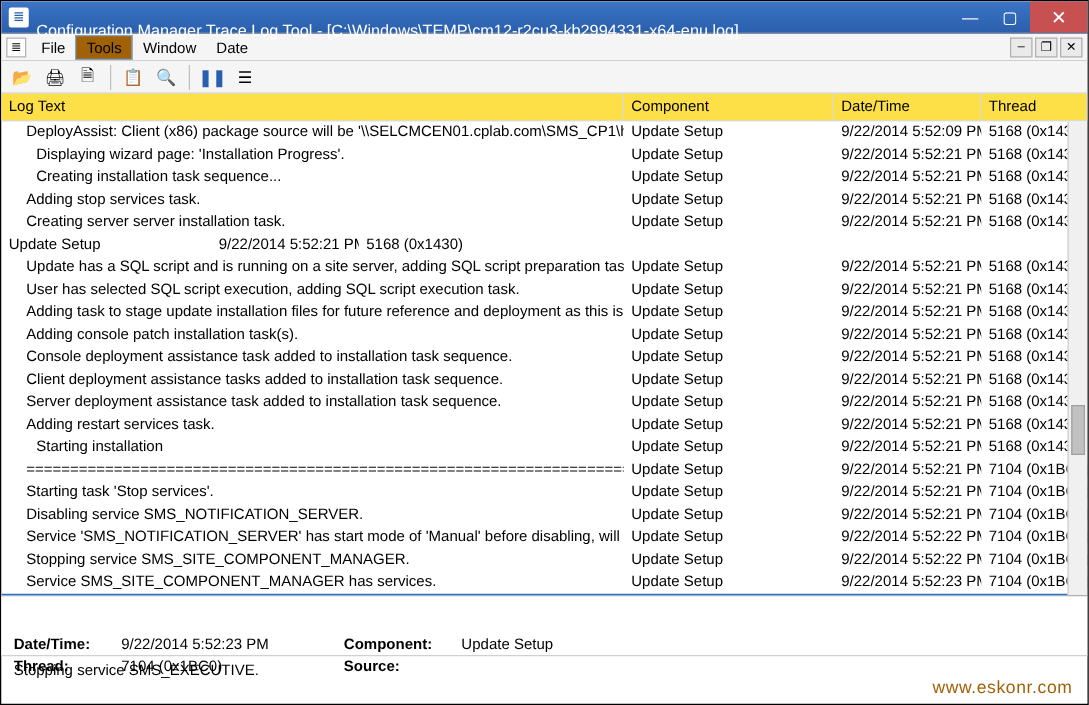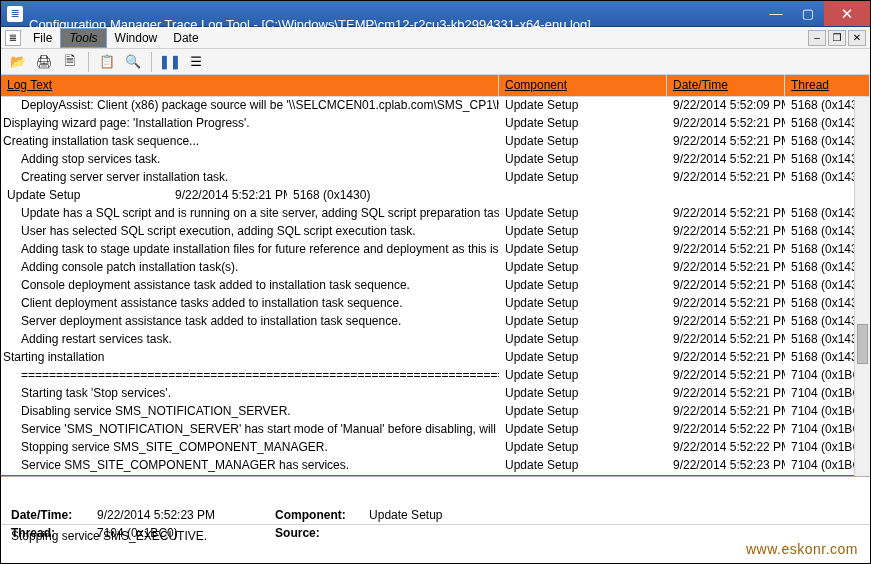--- a/index.html
+++ b/index.html
@@ -59,21 +59,21 @@
     width:16px; height:16px;
     margin-right:4px;
     display:inline-flex;
     align-items:center;
     justify-content:center;
     border:1px solid #b0b0b0;
     background:#fff;
     font-size:10px;
   }
   .menubar .mitem { padding: 2px 8px; }
-  .menubar .mitem.sel { background: #737373; border:1px solid #7da2ce;font-style:italic; }
+  .menubar .mitem.sel { background: #a16207; border:1px solid #7da2ce; }
   .mdi-btns { margin-left:auto; display:flex; gap:2px; padding-right:4px; }
   .mdi-btns span {
     width:18px; height:16px;
     border:1px solid #b0b0b0;
     display:inline-flex;
     align-items:center;
     justify-content:center;
     background:#eaeaea;
     font-size:10px;
     font-family: sans-serif;
@@ -91,25 +91,24 @@
     width:22px; height:22px;
     display:inline-flex;
     align-items:center;
     justify-content:center;
     font-size:13px;
   }
   .toolbar .sep { width:1px;height:20px;background:#c0c0c0;margin:0 3px; }
   .headerrow {
     display:flex;
     height:22px;
-    background:#f97316;
+    background:#fde047;
     border-bottom:1px solid #d9d9d9;
     font-size:12px;
     color:#000;
-    text-decoration:underline;
   }
   .headerrow > div {
     border-right:1px solid #d9d9d9;
     padding:3px 6px;
     overflow:hidden;
     white-space:nowrap;
   }
   .col-log { flex:0 0 498px; }
   .col-comp { flex:0 0 168px; }
   .col-date { flex:0 0 118px; }
@@ -126,21 +125,21 @@
     height:18px;
     font-size:12px;
     color:#000;
   }
   .row > div {
     padding:1px 6px;
     overflow:hidden;
     white-space:nowrap;
     text-overflow:clip;
   }
-  .row .col-log { padding-left:2px; }
+  .row .col-log { padding-left:28px; }
   .row.selected { background:#1e74d2; color:#fff; }
   .indent1 { padding-left:20px !important; }
   .scroll-v {
     position:absolute;
     right:0; top:0; bottom:0;
     width:16px;
     background:#f0f0f0;
     border-left:1px solid #d0d0d0;
   }
   .scroll-v .thumb {

